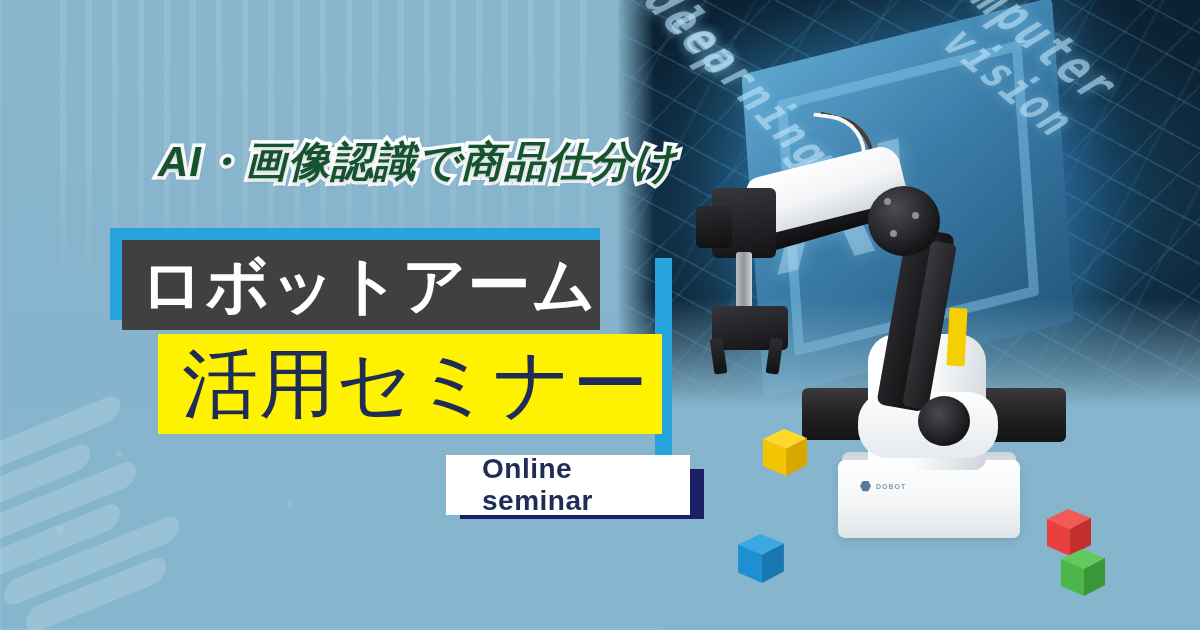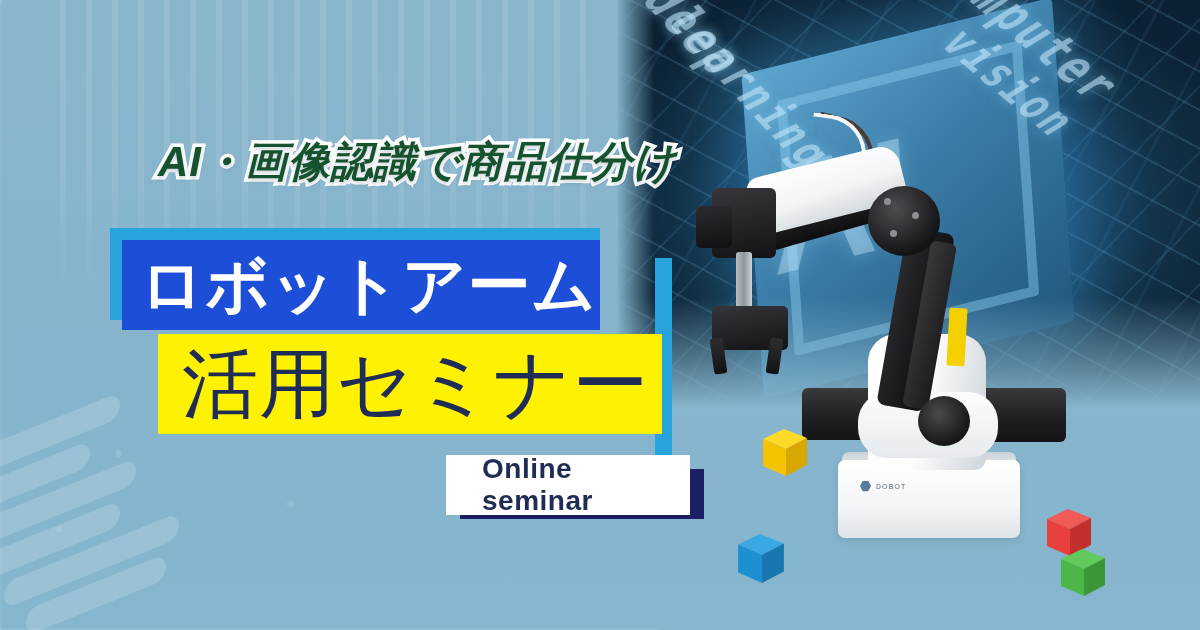--- a/index.html
+++ b/index.html
@@ -136,21 +136,21 @@
     text-shadow:0 2px 4px rgba(30,55,90,.25);
   }
 
   
   .shadow-blue{
     position:absolute; left:110px; top:228px; width:490px; height:92px;
     background:#29a3dc;
   }
   .navy-box{
     position:absolute; left:122px; top:240px; width:478px; height:90px;
-    background:#1d4ed8;
+    background:#404040;
   }
   .navy-text{
     position:absolute; left:18px; top:50%; transform:translateY(-50%);
     color:#ffffff; font-size:63px; font-weight:700; letter-spacing:1px;
     white-space:nowrap; line-height:1;
   }
   .blue-edge{
     position:absolute; left:655px; top:258px; width:17px; height:200px;
     background:#29a3dc;
   }

